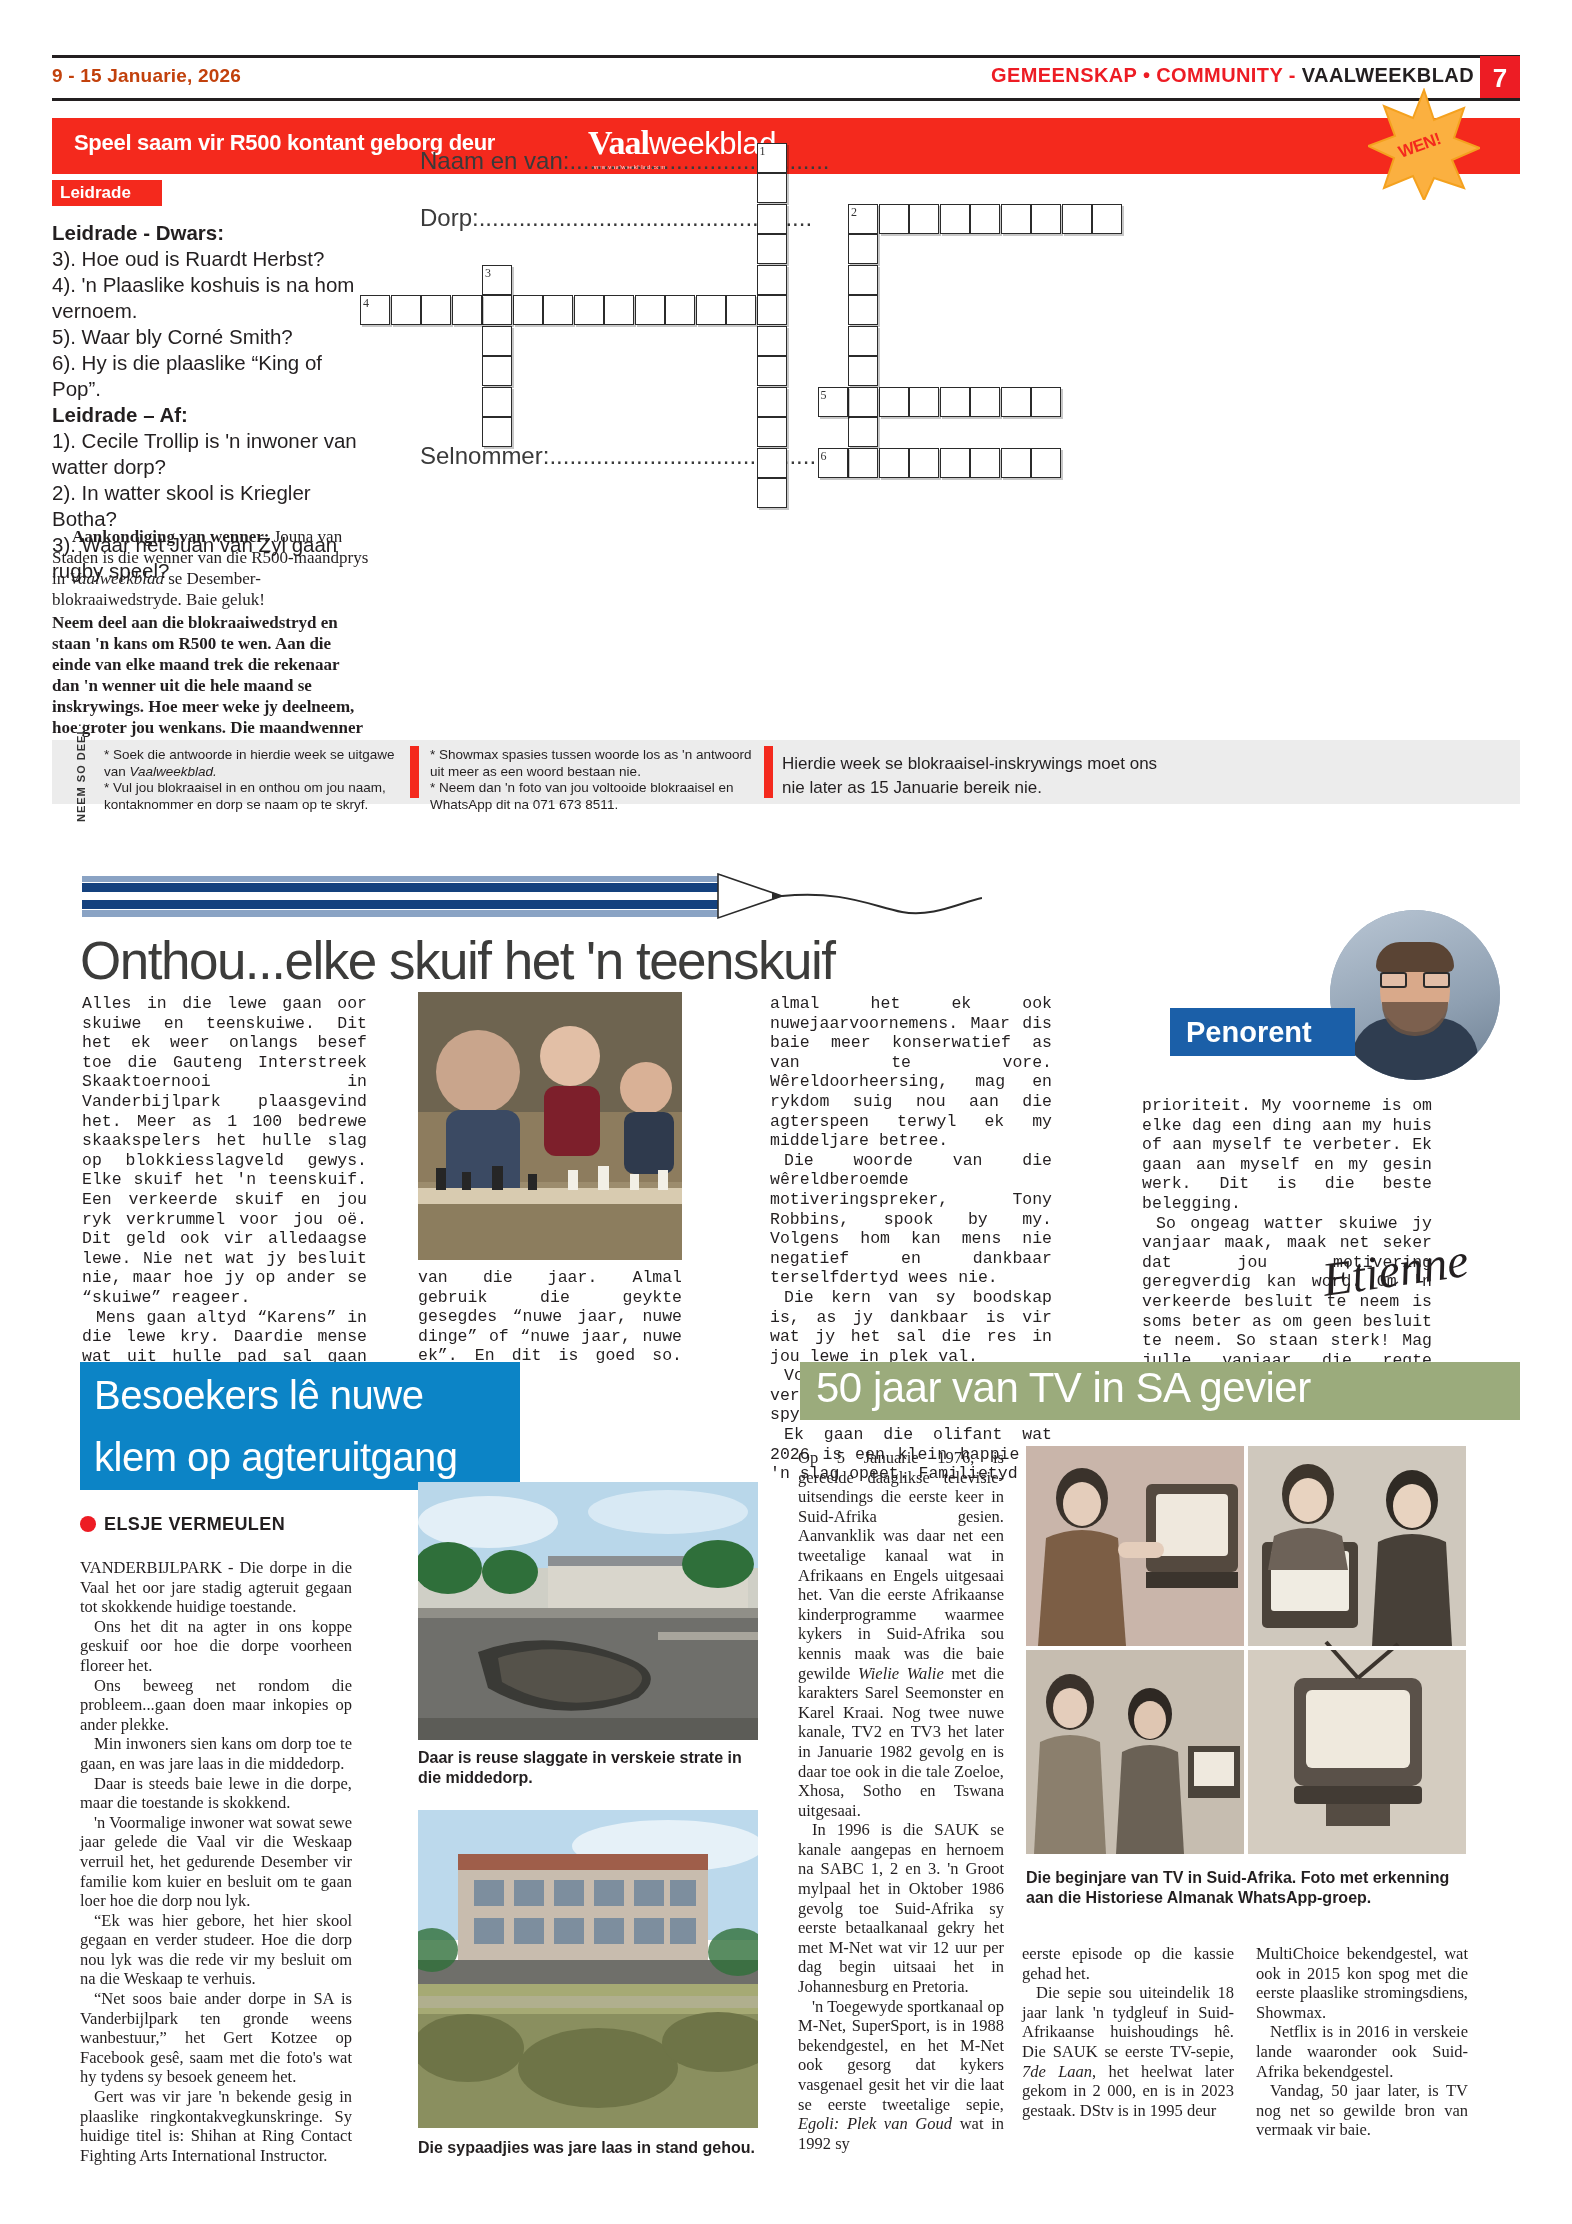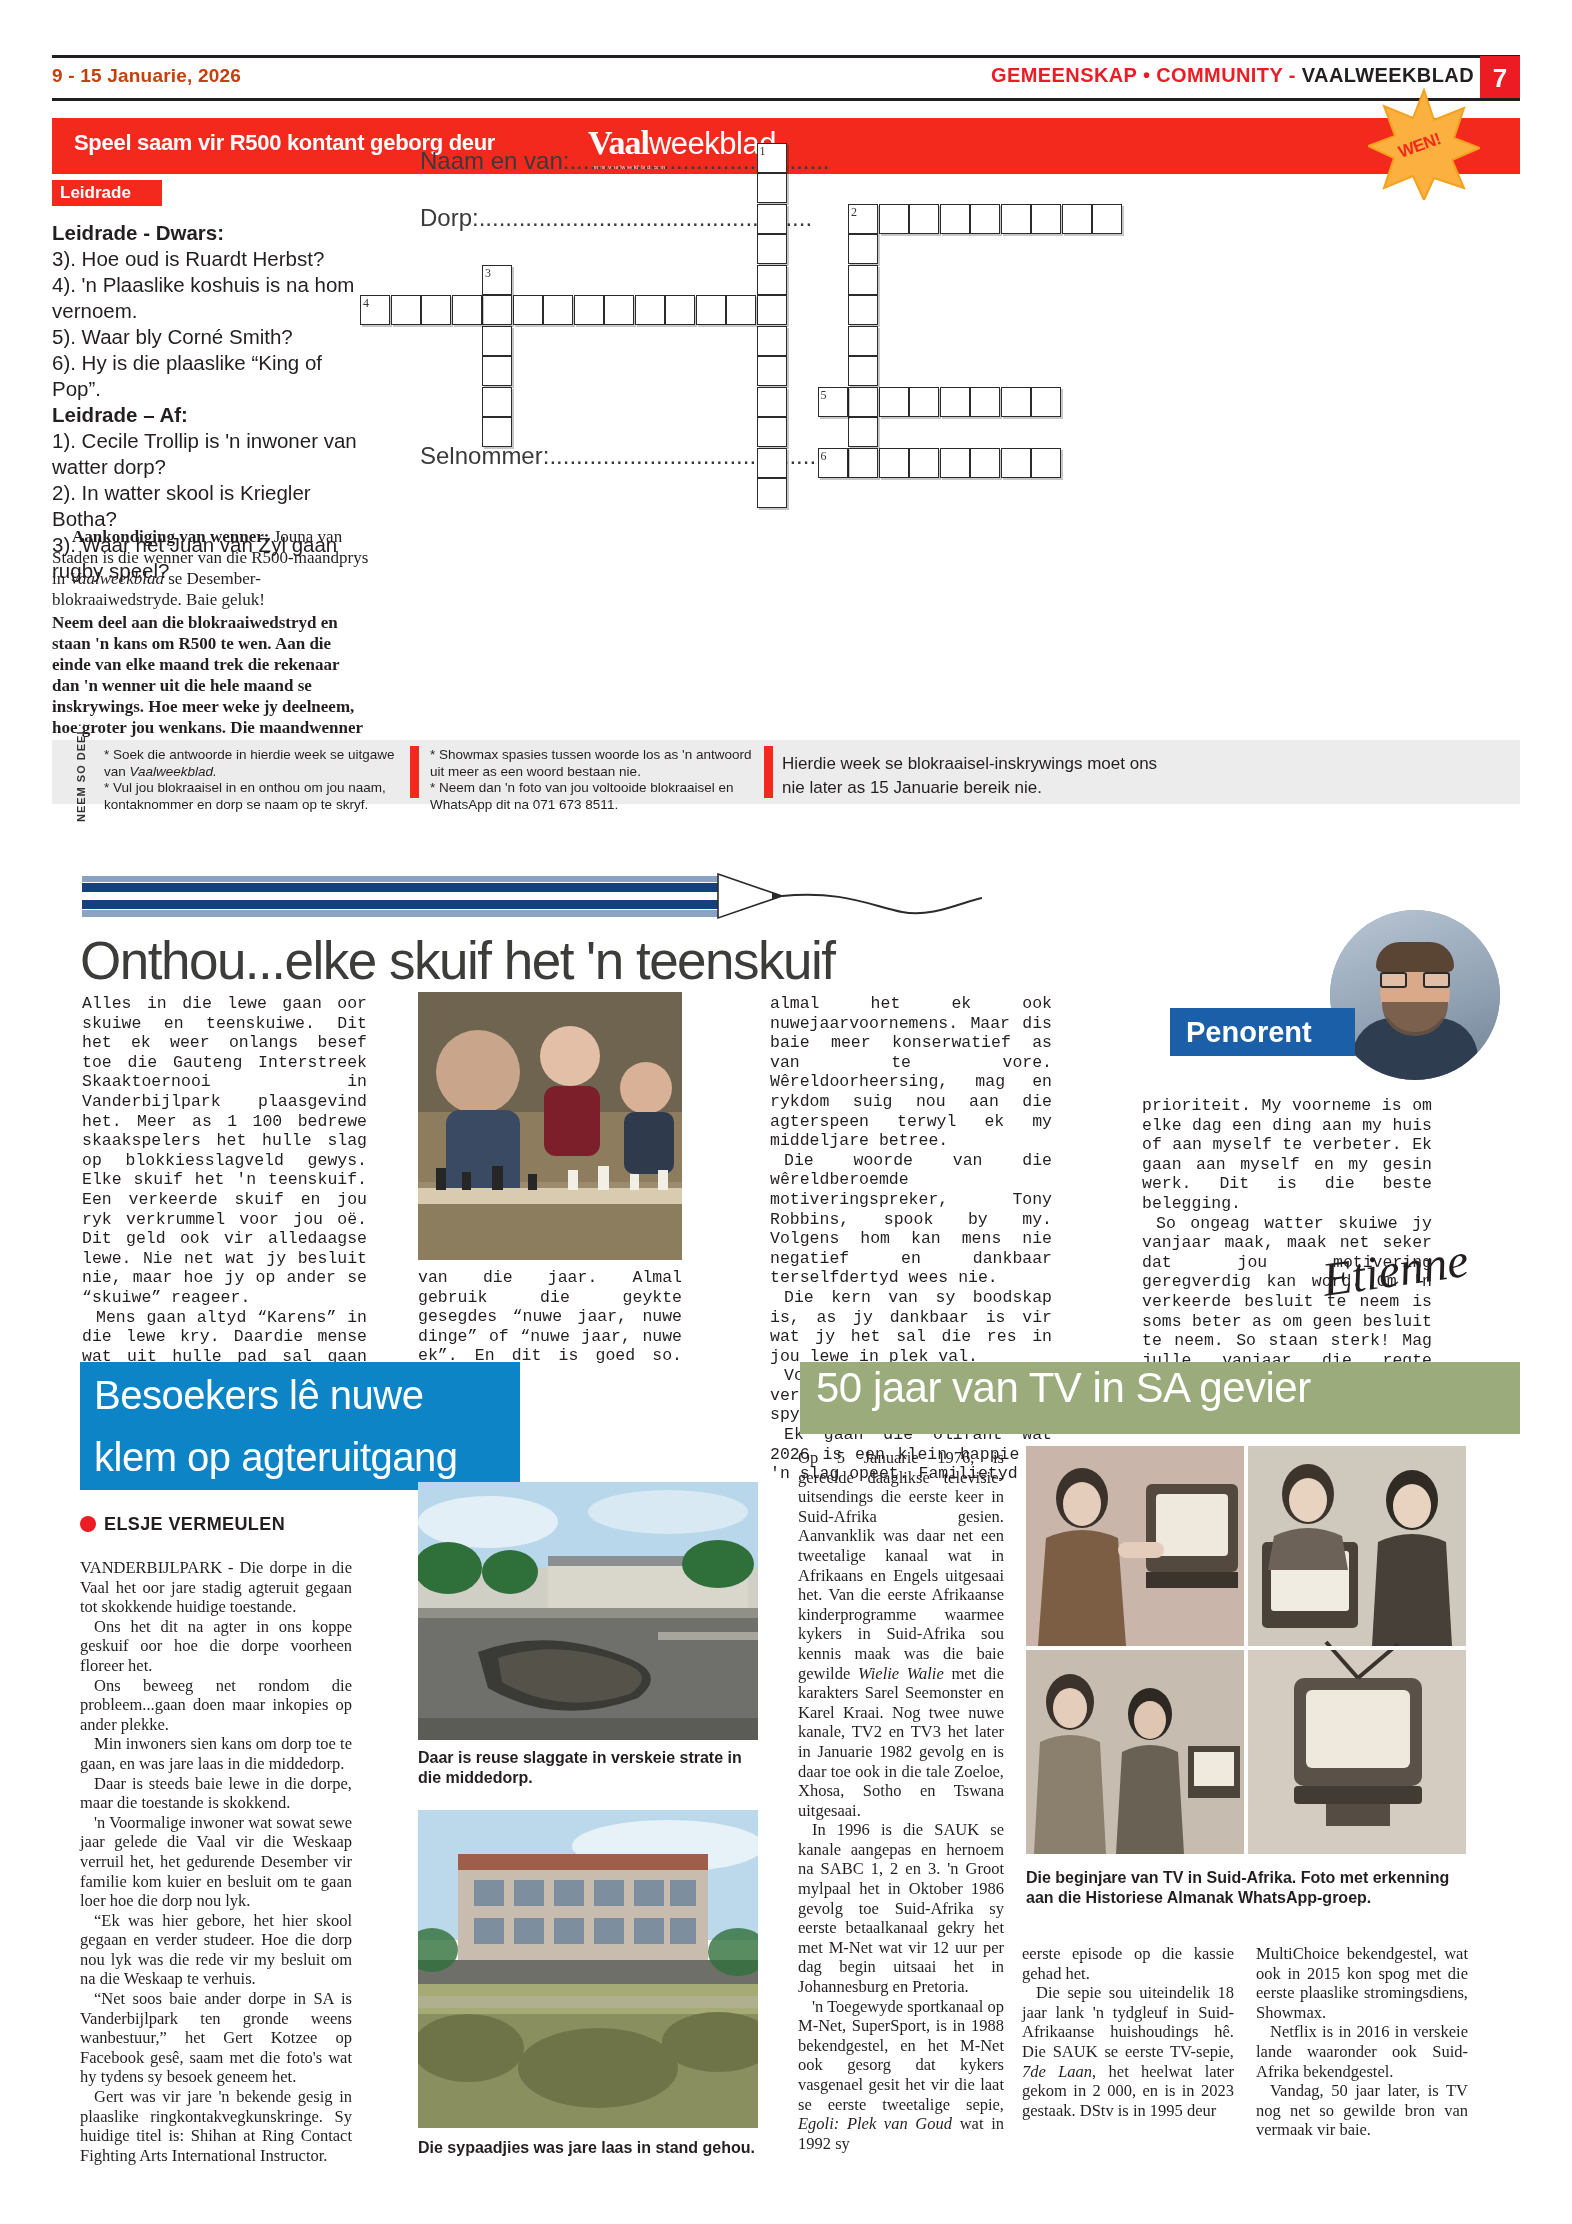--- a/index.html
+++ b/index.html
@@ -203,21 +203,21 @@
   .cap {
     position:absolute; font-size:16px; font-weight:700; line-height:20px;
     color:#231f20;
   }
   .cap1 { left:418px; top:1748px; width:340px; }
   .ph-build { left:418px; top:1810px; width:340px; height:318px; }
   .cap2 { left:418px; top:2138px; width:340px; }
 
   
   .br-head {
-    position:absolute; left:800px; top:1362px; width:720px; height:72px;
+    position:absolute; left:800px; top:1362px; width:720px; height:58px;
     background:#9bab7c; color:#fff;
     font-size:42px; font-weight:400; letter-spacing:-.5px;
     padding:2px 0 0 16px;
   }
   .br-col {
     position:absolute; font-family:"Liberation Serif", serif; font-size:16.5px;
     line-height:19.6px; text-align:justify;
   }
   .br-col p { margin:0; text-indent:14px; }
   .br-col p.first { text-indent:0; }

